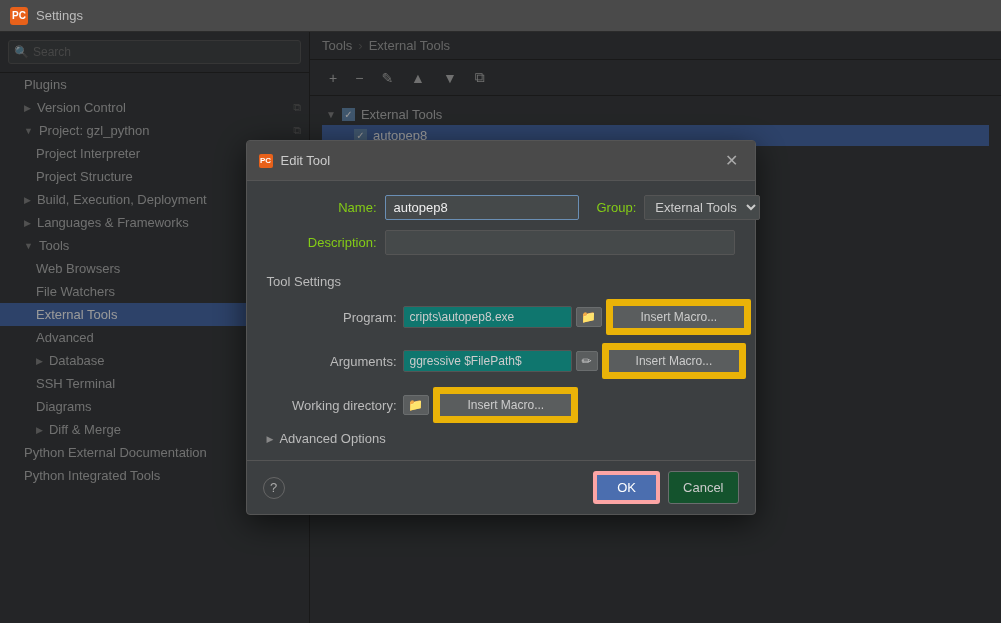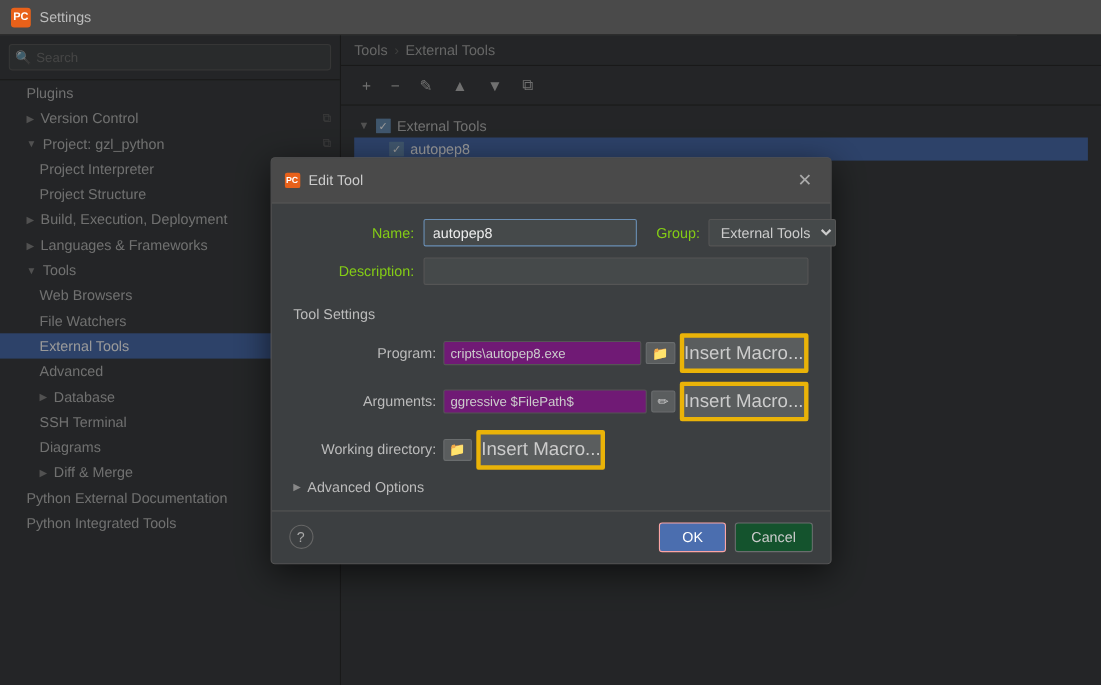--- a/index.html
+++ b/index.html
@@ -253,45 +253,45 @@
       flex-shrink: 0;
     }
     .settings-input-wrap {
       flex: 1;
       display: flex;
       align-items: center;
       gap: 4px;
     }
     .settings-input {
       flex: 1;
-      background: #701a75;
+      background: #0f766e;
       border: 1px solid #555;
       border-radius: 2px;
       color: #ccc;
       padding: 3px 6px;
       font-size: 12px;
       outline: none;
     }
     .folder-btn {
       background: #5a5d5e;
       border: 1px solid #6a6d6e;
       border-radius: 2px;
       color: #ccc;
       padding: 2px 5px;
       cursor: pointer;
       font-size: 12px;
     }
     .macro-btn {
       background: #5a5d5e;
-      border: 4px solid #eab308;
+      border: 7px solid #eab308;
       border-radius: 2px;
       color: #ccc;
-      padding: 4px 0;
-      cursor: pointer;
-      font-size: 17px;
+      padding: 4px 27px;
+      cursor: pointer;
+      font-size: 12px;
       white-space: nowrap;
     }
 
     .group-select {
       background: #45494a;
       border: 1px solid #555;
       border-radius: 2px;
       color: #ccc;
       padding: 3px 6px;
       font-size: 13px;
@@ -321,21 +321,21 @@
       border-radius: 50%;
       width: 22px; height: 22px;
       color: #aaa;
       cursor: pointer;
       font-size: 13px;
       display: flex; align-items: center; justify-content: center;
     }
     .footer-btns { display: flex; gap: 8px; }
     .btn-ok {
       background: #4b6eaf;
-      border: 1px solid #fca5a5;
+      border: 4px solid #fca5a5;
       border-radius: 3px;
       color: white;
       padding: 5px 20px;
       cursor: pointer;
       font-size: 13px;
     }
     .btn-cancel {
       background: #14532d;
       border: 1px solid #6a6d6e;
       border-radius: 3px;

